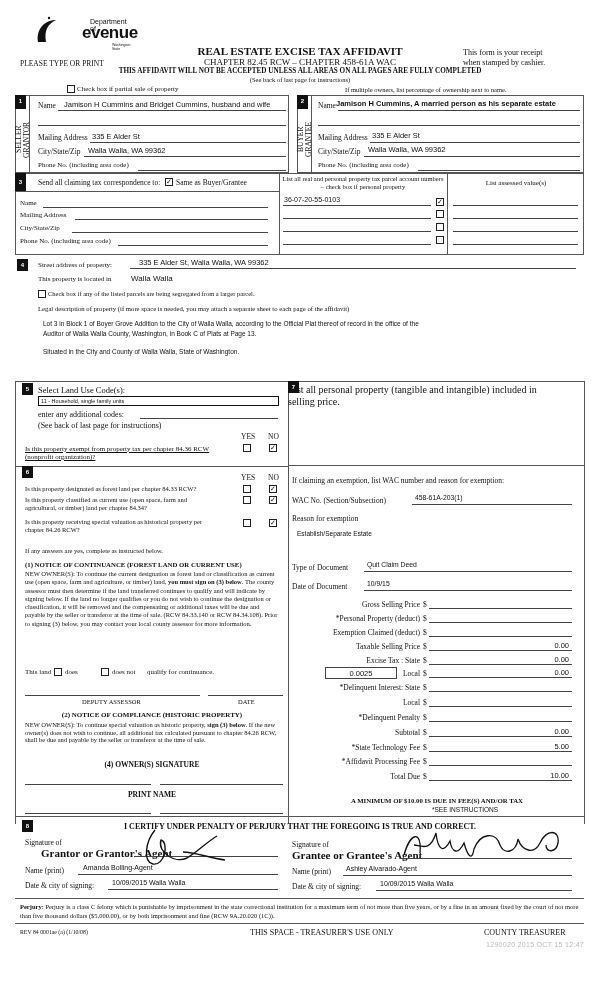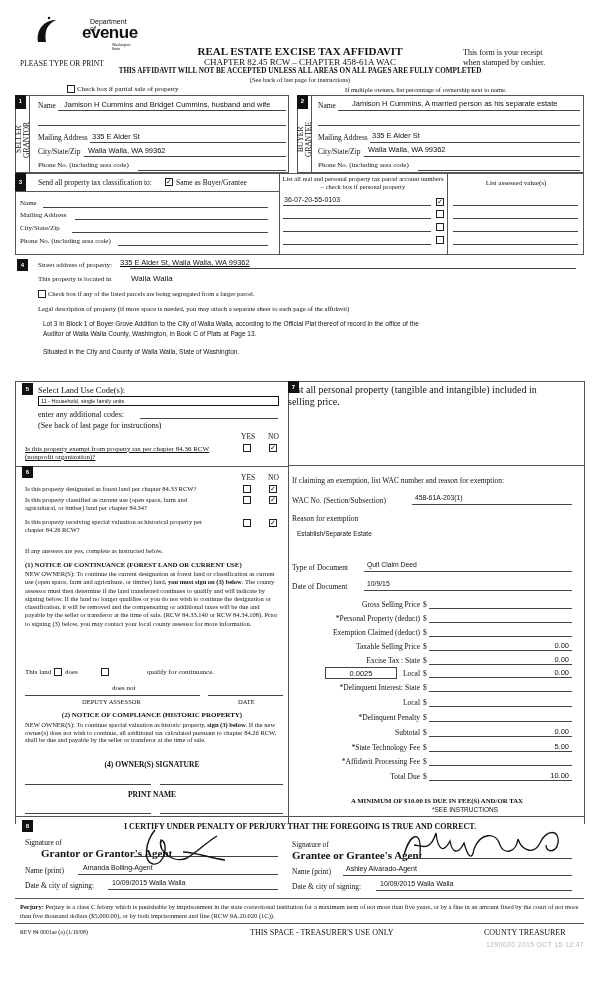--- a/index.html
+++ b/index.html
@@ -60,34 +60,34 @@
 <div class="abs filled" style="left:88px;top:146px;">Walla Walla, WA 99362</div>
 <div class="abs t7" style="left:38px;top:161px;">Phone No. (including area code)</div>
 <div class="line" style="left:138px;top:170px;width:148px;"></div>
 
 <div class="box" style="left:297px;top:95px;width:287px;height:78px;"></div>
 <div class="num" style="left:297px;top:95px;height:14px;">2</div>
 <div class="vlabel" style="left:297px;top:112px;width:14px;height:55px;"><span>BUYER GRANTEE</span></div>
 <div class="abs" style="left:311px;top:95px;height:78px;border-left:1px solid #555;"></div>
 <div class="abs t75" style="left:318px;top:101px;">Name</div>
 <div class="line" style="left:338px;top:110px;width:242px;"></div>
-<div class="abs filled" style="left:352px;top:99px;">Jamison H Cummins, A married person as his separate estate</div>
+<div class="abs filled" style="left:336px;top:99px;font-weight:bold;">Jamison H Cummins, A married person as his separate estate</div>
 <div class="line" style="left:318px;top:125px;width:262px;"></div>
 <div class="abs t75" style="left:318px;top:133px;">Mailing Address</div>
 <div class="line" style="left:370px;top:142px;width:210px;"></div>
 <div class="abs filled" style="left:372px;top:131px;">335 E Alder St</div>
 <div class="abs t75" style="left:318px;top:147px;">City/State/Zip</div>
 <div class="line" style="left:364px;top:156px;width:216px;"></div>
 <div class="abs filled" style="left:368px;top:145px;">Walla Walla, WA 99362</div>
 <div class="abs t7" style="left:318px;top:161px;">Phone No. (including area code)</div>
 <div class="line" style="left:418px;top:170px;width:162px;"></div>
 
 <div class="box" style="left:15px;top:173px;width:569px;height:82px;"></div>
 <div class="num" style="left:15px;top:173px;height:18px;line-height:18px;">3</div>
-<div class="abs t75" style="left:38px;top:178px;">Send all property tax classification to:</div>
+<div class="abs t75" style="left:38px;top:178px;">Send all claiming tax correspondence to:</div>
 <div class="cb" style="left:165px;top:178px;">✓</div>
 <div class="abs t75" style="left:176px;top:178px;">Same as Buyer/Grantee</div>
 <div class="abs" style="left:15px;top:191px;width:264px;border-top:1px solid #555;"></div>
 <div class="abs" style="left:279px;top:173px;height:82px;border-left:1px solid #555;"></div>
 <div class="abs" style="left:447px;top:173px;height:82px;border-left:1px solid #555;"></div>
 <div class="abs center" style="left:282px;top:175px;width:162px;font-size:6.5px;line-height:8px;">List all real and personal property tax parcel account numbers – check box if personal property</div>
 <div class="abs center" style="left:450px;top:179px;width:132px;font-size:7px;">List assessed value(s)</div>
 
 <div class="abs t7" style="left:20px;top:199px;">Name</div>
 <div class="line" style="left:43px;top:207px;width:225px;"></div>
@@ -108,21 +108,21 @@
 <div class="line" style="left:283px;top:231px;width:148px;"></div>
 <div class="cb" style="left:436px;top:223px;"></div>
 <div class="line" style="left:453px;top:231px;width:125px;"></div>
 <div class="line" style="left:283px;top:244px;width:148px;"></div>
 <div class="cb" style="left:436px;top:236px;"></div>
 <div class="line" style="left:453px;top:244px;width:125px;"></div>
 
 <div class="num" style="left:17px;top:259px;">4</div>
 <div class="abs t7" style="left:38px;top:261px;">Street address of property:</div>
 <div class="line" style="left:130px;top:268px;width:446px;"></div>
-<div class="abs filled" style="left:120px;top:258px;text-decoration:underline;">335 E Alder St, Walla Walla, WA 99362</div>
+<div class="abs filled" style="left:139px;top:258px;">335 E Alder St, Walla Walla, WA 99362</div>
 <div class="abs t7" style="left:38px;top:275px;">This property is located in</div>
 <div class="abs filled" style="left:131px;top:274px;font-size:8px;">Walla Walla</div>
 <div class="cb" style="left:38px;top:290px;"></div>
 <div class="abs" style="left:48px;top:290px;font-size:6.5px;">Check box if any of the listed parcels are being segregated from a larger parcel.</div>
 <div class="abs" style="left:38px;top:305px;font-size:6.7px;">Legal description of property (if more space is needed, you may attach a separate sheet to each page of the affidavit)</div>
 <div class="abs filled" style="left:43px;top:320px;font-size:6.5px;">Lot 3 in Block 1 of Boyer Grove Addition to the City of Walla Walla, according to the Official Plat thereof of record in the office of the</div>
 <div class="abs filled" style="left:43px;top:330px;font-size:6.5px;">Auditor of Walla Walla County, Washington, in Book C of Plats at Page 13.</div>
 <div class="abs filled" style="left:43px;top:348px;font-size:6.5px;">Situated in the City and County of Walla Walla, State of Washington.</div>
 
 <div class="abs" style="left:15px;top:381px;width:569px;border-top:1px solid #555;"></div>
@@ -160,21 +160,21 @@
 <div class="abs" style="left:25px;top:547px;font-size:6.5px;">If any answers are yes, complete as instructed below.</div>
 
 <div class="abs b" style="left:25px;top:561px;font-size:6.8px;">(1) NOTICE OF CONTINUANCE (FOREST LAND OR CURRENT USE)</div>
 <div class="abs" style="left:25px;top:570px;width:254px;font-size:6.5px;line-height:8.3px;">
   <span>NEW OWNER(S): To continue the current designation as forest land or classification as current use (open space, farm and agriculture, or timber) land, </span><b>you must sign on (3) below</b><span>. The county assessor must then determine if the land transferred continues to qualify and will indicate by signing below. If the land no longer qualifies or you do not wish to continue the designation or classification, it will be removed and the compensating or additional taxes will be due and payable by the seller or transferor at the time of sale. (RCW 84.33.140 or RCW 84.34.108). Prior to signing (3) below, you may contact your local county assessor for more information.</span>
 </div>
 <div class="abs" style="left:25px;top:668px;font-size:7px;">This land</div>
 <div class="cb" style="left:54px;top:668px;"></div>
 <div class="abs" style="left:65px;top:668px;font-size:7px;">does</div>
 <div class="cb" style="left:101px;top:668px;"></div>
-<div class="abs" style="left:112px;top:668px;font-size:7px;margin-top:16px;">does not</div>
+<div class="abs" style="left:112px;top:668px;font-size:7px;">does not</div>
 <div class="abs" style="left:147px;top:668px;font-size:7px;">qualify for continuance.</div>
 
 <div class="line" style="left:25px;top:695px;width:175px;"></div>
 <div class="line" style="left:208px;top:695px;width:75px;"></div>
 <div class="abs" style="left:82px;top:698px;font-size:6.5px;">DEPUTY ASSESSOR</div>
 <div class="abs" style="left:238px;top:698px;font-size:6.5px;">DATE</div>
 <div class="abs b center" style="left:25px;top:711px;width:254px;font-size:7px;">(2) NOTICE OF COMPLIANCE (HISTORIC PROPERTY)</div>
 <div class="abs" style="left:25px;top:721px;width:256px;font-size:6.5px;line-height:7.5px;">
   <span>NEW OWNER(S): To continue special valuation as historic property, </span><b>sign (3) below</b><span>. If the new owner(s) does not wish to continue, all additional tax calculated pursuant to chapter 84.26 RCW, shall be due and payable by the seller or transferor at the time of sale.</span>
 </div>

